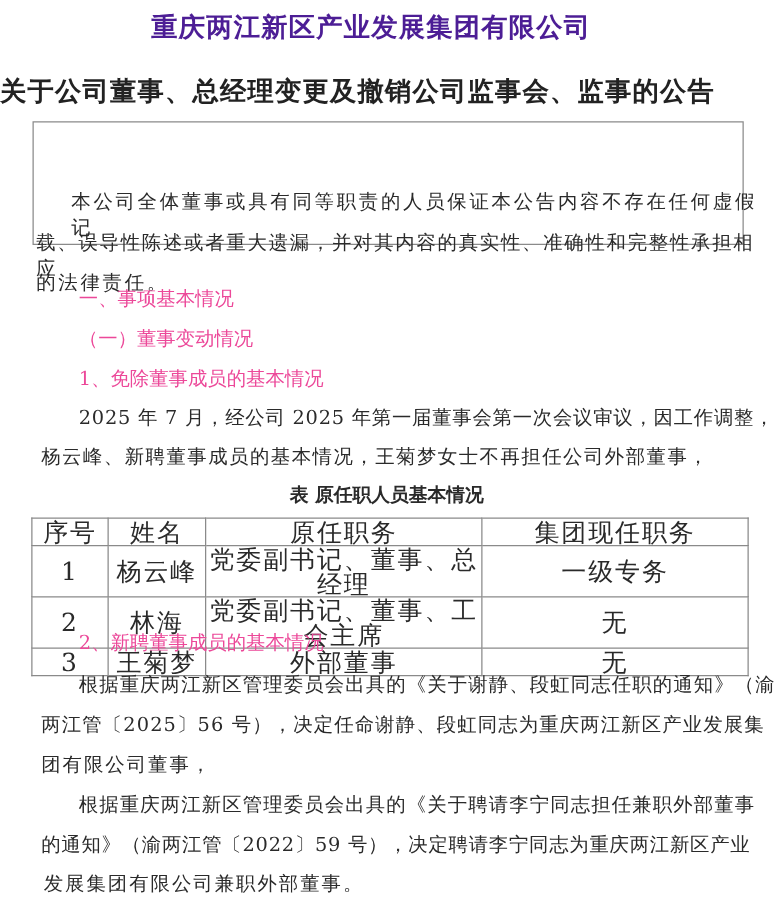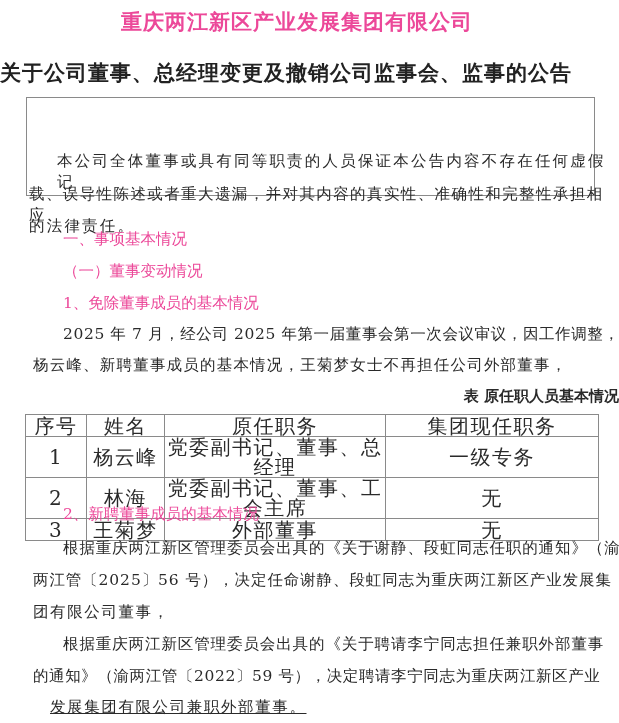--- a/index.html
+++ b/index.html
@@ -4,34 +4,34 @@
 <style>
   html, body { margin: 0; padding: 0; background: #ffffff; }
   body {
     width: 619px; height: 723px; position: relative; overflow: hidden;
     font-family: "DejaVu Serif", "Liberation Serif", serif;
     color: #1a1a1a;
   }
   .abs { position: absolute; white-space: nowrap; }
   .title1 {
     left: 0; width: 594px; top: 8px; text-align: center;
-    font-size: 21px; font-weight: bold; letter-spacing: 1px; color: #ec4899;
+    font-size: 21px; font-weight: bold; letter-spacing: 1px; color: #4c1d95;
   }
   .title2 {
     left: 0; width: 619px; top: 59px; text-align: left;
     font-size: 21px; font-weight: bold; letter-spacing: 1px; color: #222;
   }
   .notice-box {
     position: absolute; left: 26px; top: 97px; width: 569px; height: 99px;
     border: 1px solid #8a8a8a; box-sizing: border-box;
   }
   .notice-line { position: absolute; font-size: 15.5px; letter-spacing: 2.2px; color: #2a2a2a; margin-top: 47px; }
   .heading { font-size: 15.5px; font-weight: normal; color: #ec4899; }
   .para { font-size: 15.5px; letter-spacing: 1.6px; color: #2a2a2a; }
-  .table-caption { left: 0; width: 619px; text-align: right; top: 387px; font-size: 15px; font-weight: bold; color: #2a2a2a; }
+  .table-caption { left: 0; width: 619px; text-align: center; top: 387px; font-size: 15px; font-weight: bold; color: #2a2a2a; }
   table.roster {
     position: absolute; left: 25px; top: 414px; width: 573px;
     border-collapse: collapse; table-layout: fixed;
   }
   table.roster td, table.roster th {
     border: 1px solid #8a8a8a; height: 21px; padding: 0;
     text-align: center; font-size: 20px; font-weight: normal; color: #2a2a2a;
     letter-spacing: 1.5px; line-height: 20px;
   }
 </style>
@@ -91,13 +91,13 @@
   </table>
 
 <div class="abs heading" style="left:63px; top:504px;">2、新聘董事成员的基本情况</div>
 
 <div class="abs para" style="left:63px; top:538px; letter-spacing:0.9px;">根据重庆两江新区管理委员会出具的《关于谢静、段虹同志任职的通知》（渝</div>
 <div class="abs para" style="left:33px; top:570px; letter-spacing:0.9px;">两江管〔2025〕56 号），决定任命谢静、段虹同志为重庆两江新区产业发展集</div>
 <div class="abs para" style="left:33px; top:602px;">团有限公司董事，</div>
 
 <div class="abs para" style="left:63px; top:634px; letter-spacing:0.9px;">根据重庆两江新区管理委员会出具的《关于聘请李宁同志担任兼职外部董事</div>
 <div class="abs para" style="left:33px; top:666px; letter-spacing:0.6px;">的通知》（渝两江管〔2022〕59 号），决定聘请李宁同志为重庆两江新区产业</div>
-<div class="abs para" style="left:50px; top:697px;text-decoration:underline;">发展集团有限公司兼职外部董事。</div>
+<div class="abs para" style="left:35px; top:697px;">发展集团有限公司兼职外部董事。</div>
 
 </body></html>

